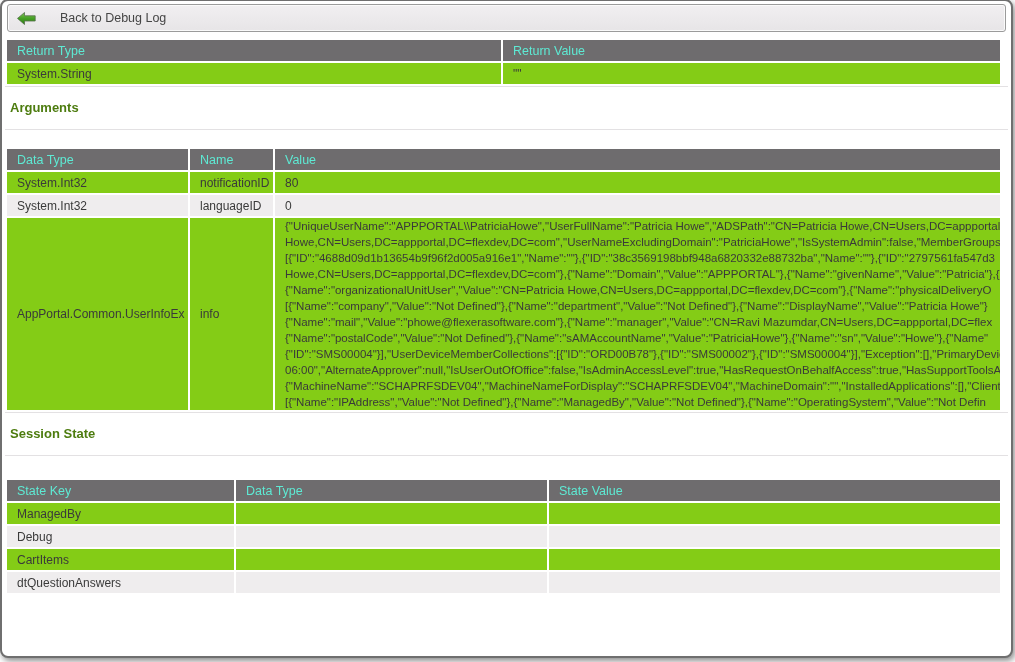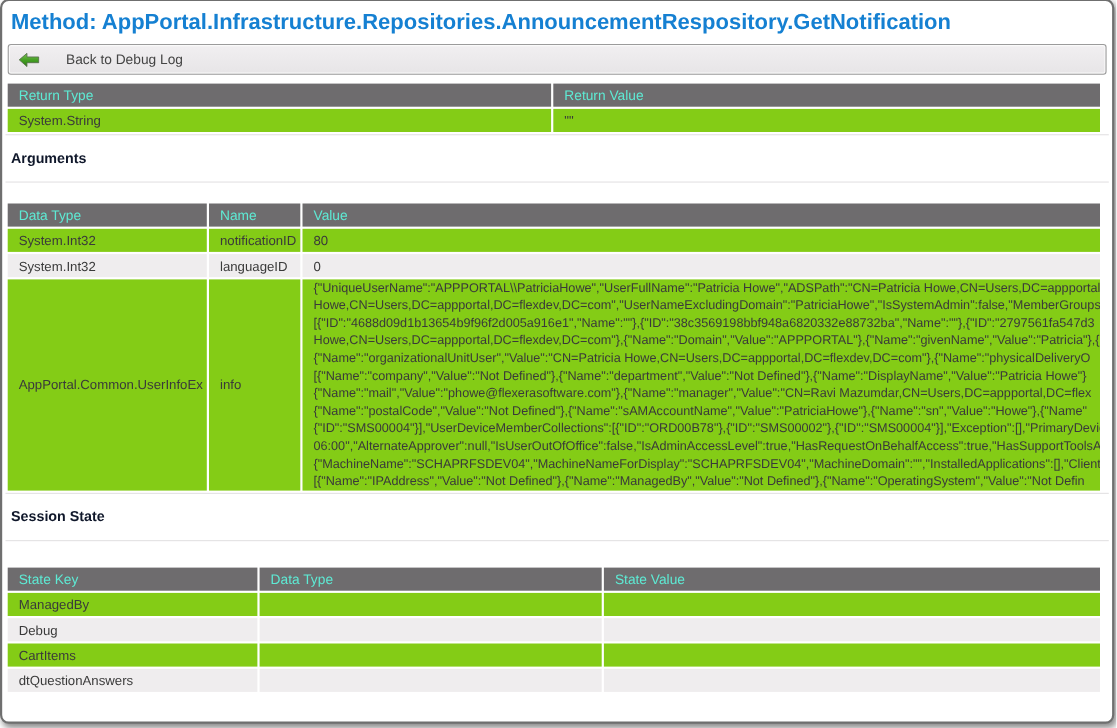--- a/index.html
+++ b/index.html
@@ -36,32 +36,31 @@
     white-space:nowrap;overflow:hidden;vertical-align:middle;background:#84cc16;
   }
   table.grid tr.alt td{background:#efedee;}
   td.multiline{white-space:normal;height:auto;padding-top:1px;padding-bottom:1px;}
   td.multiline div{
     font-size:11.5px;line-height:16px;white-space:pre;overflow:hidden;color:#3a3a3a;
   }
   .section-strip{
     border-top:1px solid #e3e1e3;border-bottom:1px solid #e3e1e3;
     padding:13px 5px 14px 5px;margin-top:0px;
-    color:#0f172a;font-size:13px;font-weight:bold;
+    color:#4d7c0f;font-size:13px;font-weight:bold;
   }
   .gap-a{height:17px;}
   .gap-b{height:22px;}
 </style>
 </head>
 <body>
 
 <div class="stage">
   <div class="window">
 
-    <div class="page-title">Method: AppPortal.Infrastructure.Repositories.AnnouncementRespository.GetNotification</div>
 
     <div class="back-bar">
       <span style="display:inline-flex;">
         <svg width="19" height="13" viewBox="0 0 19 13">
           <defs>
             <linearGradient id="ag" x1="0" y1="0" x2="0" y2="1">
               <stop offset="0" stop-color="#7cc253"></stop>
               <stop offset="0.5" stop-color="#45a024"></stop>
               <stop offset="1" stop-color="#2e7d12"></stop>
             </linearGradient>

